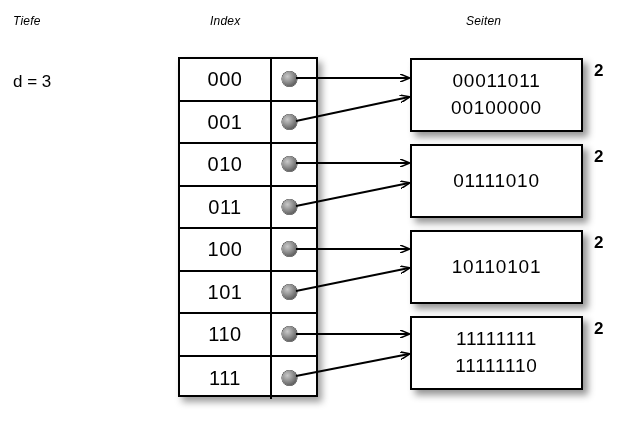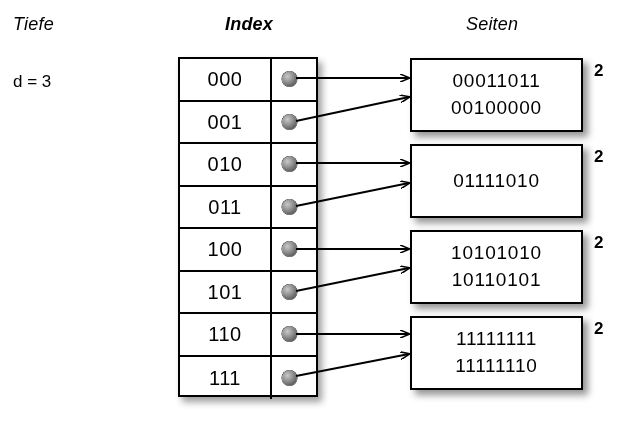--- a/index.html
+++ b/index.html
@@ -14,27 +14,27 @@
     background: #ffffff;
     overflow: hidden;
     font-family: "Liberation Sans", sans-serif;
     color: #000000;
   }
 
   
   .col-header {
     position: absolute;
     font-style: italic;
-    font-size: 18px;
+    font-size: 12px;
     font-weight: 500;
     letter-spacing: 0.2px;
     white-space: nowrap;
   }
   #header-tiefe  { left: 13px;  top: 14px; }
-  #header-index  { left: 225px; top: 14px; font-weight: bold; }
+  #header-index  { left: 210px; top: 14px; }
   #header-seiten { left: 466px; top: 14px; }
 
   
   #depth-value {
     position: absolute;
     left: 13px;
     top: 72px;
     font-size: 17px;
     white-space: nowrap;
   }
@@ -220,21 +220,20 @@
     <div class="page-line">00100000</div>
   </div>
   <div class="page-count" style="left:594px; top:61px;">2</div>
 
   <div class="page-box" style="top:144px;">
     <div class="page-line">01111010</div>
   </div>
   <div class="page-count" style="left:594px; top:147px;">2</div>
 
   <div class="page-box" style="top:230px;">
-    <div class="page-line">10101010</div>
     <div class="page-line">10110101</div>
   </div>
   <div class="page-count" style="left:594px; top:233px;">2</div>
 
   <div class="page-box" style="top:316px;">
     <div class="page-line">11111111</div>
     <div class="page-line">11111110</div>
   </div>
   <div class="page-count" style="left:594px; top:319px;">2</div>
 

